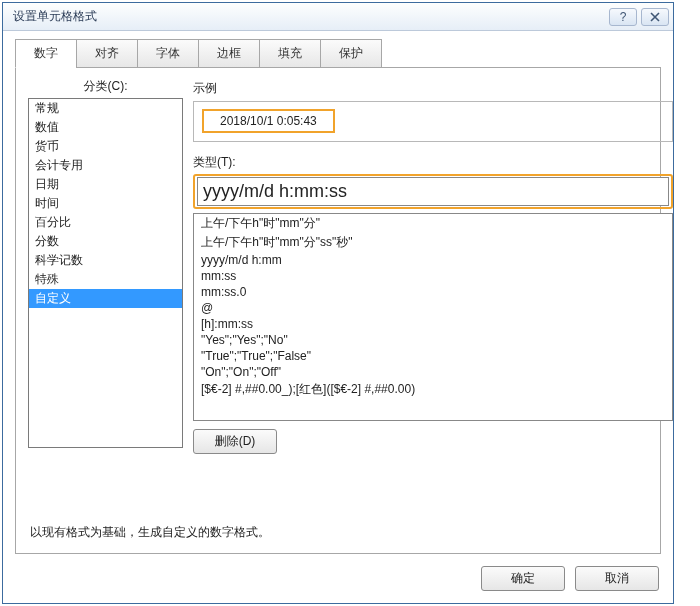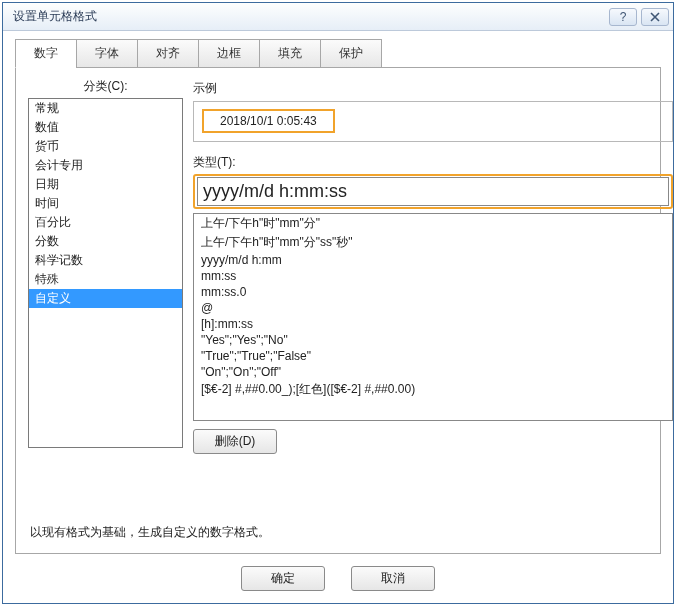--- a/index.html
+++ b/index.html
@@ -152,22 +152,22 @@
       border-radius: 3px;
       cursor: default;
       text-align: center;
     }
     .hint {
       color: #222;
       margin: 12px 0 0 2px;
     }
     .footer {
       display: flex;
-      justify-content: center;
-      gap: 26px;
+      justify-content: flex-end;
+      gap: 10px;
       padding: 12px 14px;
     }
   </style>
 </head>
 <body>
 
 <div class="dialog">
 
   <div class="titlebar">
     <span>设置单元格格式</span>
@@ -177,22 +177,22 @@
       <svg width="10" height="10" viewBox="0 0 10 10">
         <path d="M1 1 L9 9 M9 1 L1 9" stroke="#405775" stroke-width="1.6" fill="none"></path>
       </svg>
     </div>
   </div>
 
   <div class="content">
 
     <div class="tabs">
       <div class="tab active">数字</div>
+      <div class="tab">对齐</div>
       <div class="tab">字体</div>
-      <div class="tab">对齐</div>
       <div class="tab">边框</div>
       <div class="tab">填充</div>
       <div class="tab">保护</div>
     </div>
 
     <div class="pane">
 
       <div class="row">
 
         <div>

